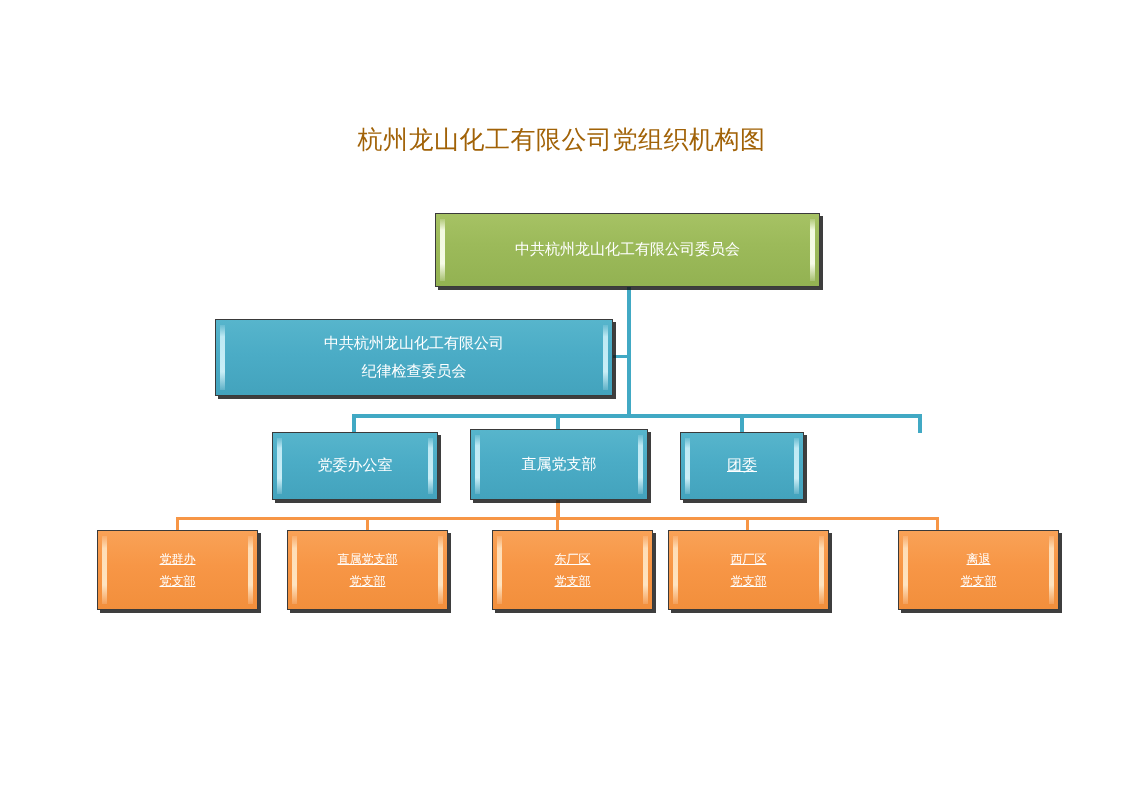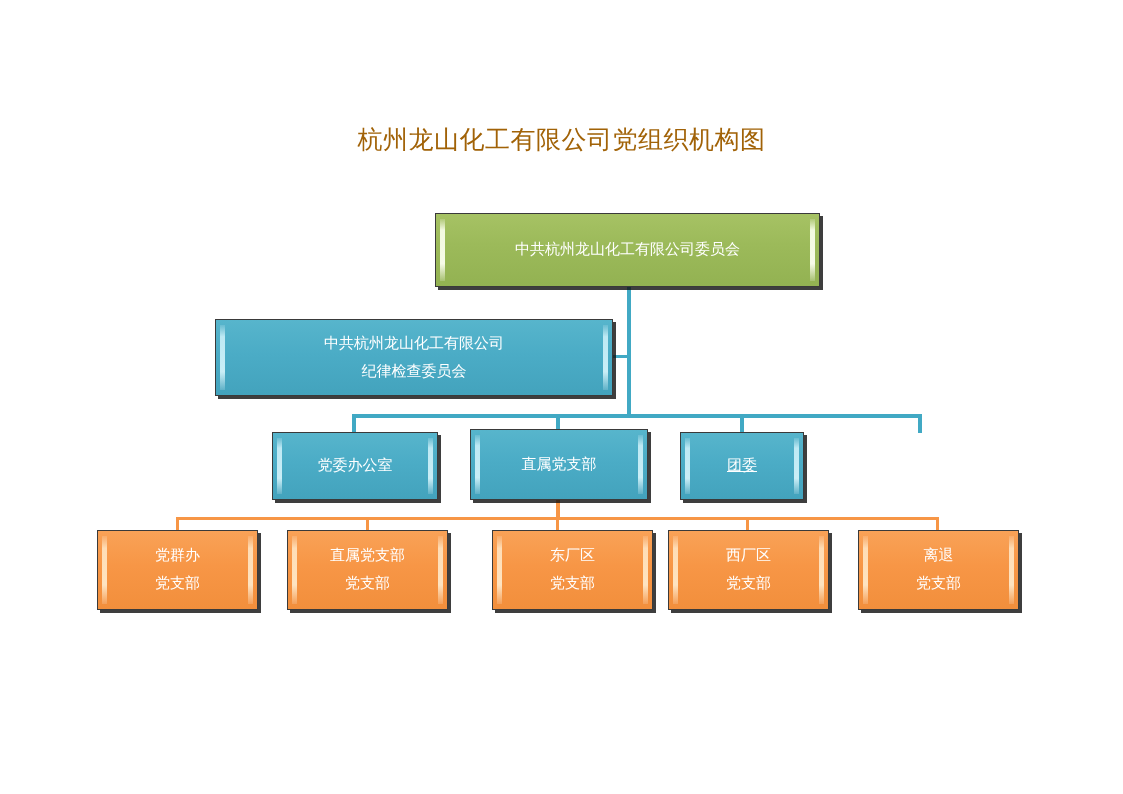--- a/index.html
+++ b/index.html
@@ -99,21 +99,22 @@
     background: linear-gradient(to bottom,
       rgba(255,255,255,0.12) 0%,
       rgba(196,236,246,0.95) 18%,
       rgba(206,240,248,0.97) 72%,
       rgba(255,255,255,0.15) 100%);
   }
 
   
   .node.orange {
     background: linear-gradient(to bottom, #F9A257 0%, #F79646 45%, #F28F3C 100%);
-    font-size: 15px;
+    font-size: 12px;
+    text-decoration: underline;
   }
   .node.orange::before,
   .node.orange::after {
     background: linear-gradient(to bottom,
       rgba(255,255,255,0.12) 0%,
       rgba(255,226,190,0.93) 18%,
       rgba(255,232,200,0.95) 72%,
       rgba(255,255,255,0.15) 100%);
   }
 
@@ -203,20 +204,20 @@
     </span>
   </div>
 
   <div class="node orange two-line" style="left:668px; top:530px; width:161px; height:80px;text-align:center;">
     <span class="label">
       <span>西厂区</span><br>
       <span>党支部</span>
     </span>
   </div>
 
-  <div class="node orange two-line" style="left:858px; top:530px; width:161px; height:80px;">
+  <div class="node orange two-line" style="left:898px; top:530px; width:161px; height:80px;">
     <span class="label">
       <span>离退</span><br>
       <span>党支部</span>
     </span>
   </div>
 
 </div>
 
 </body></html>

